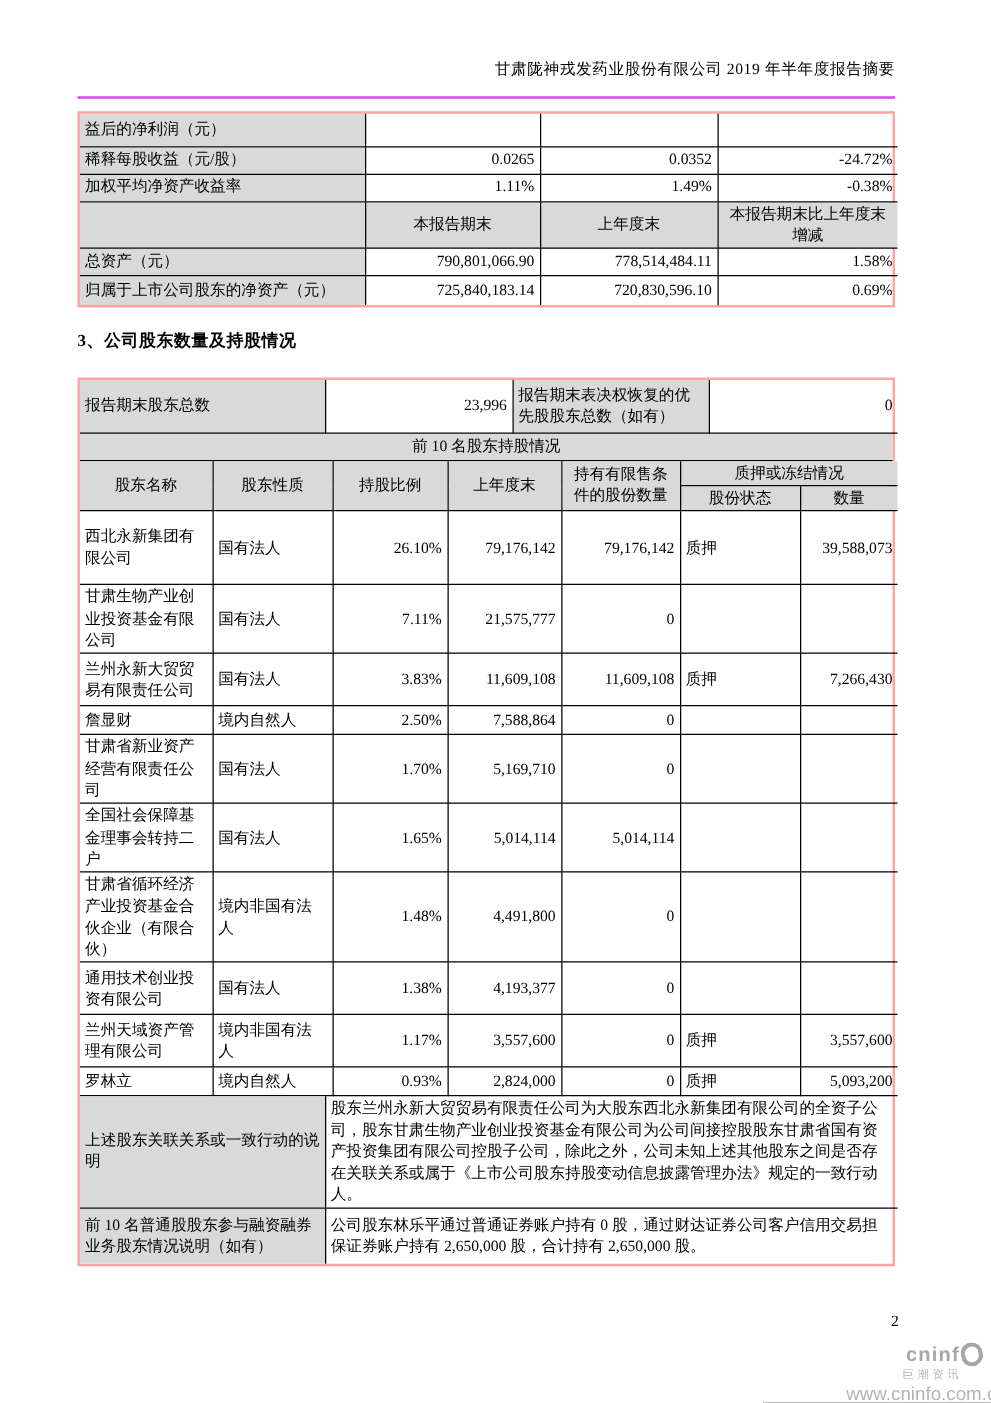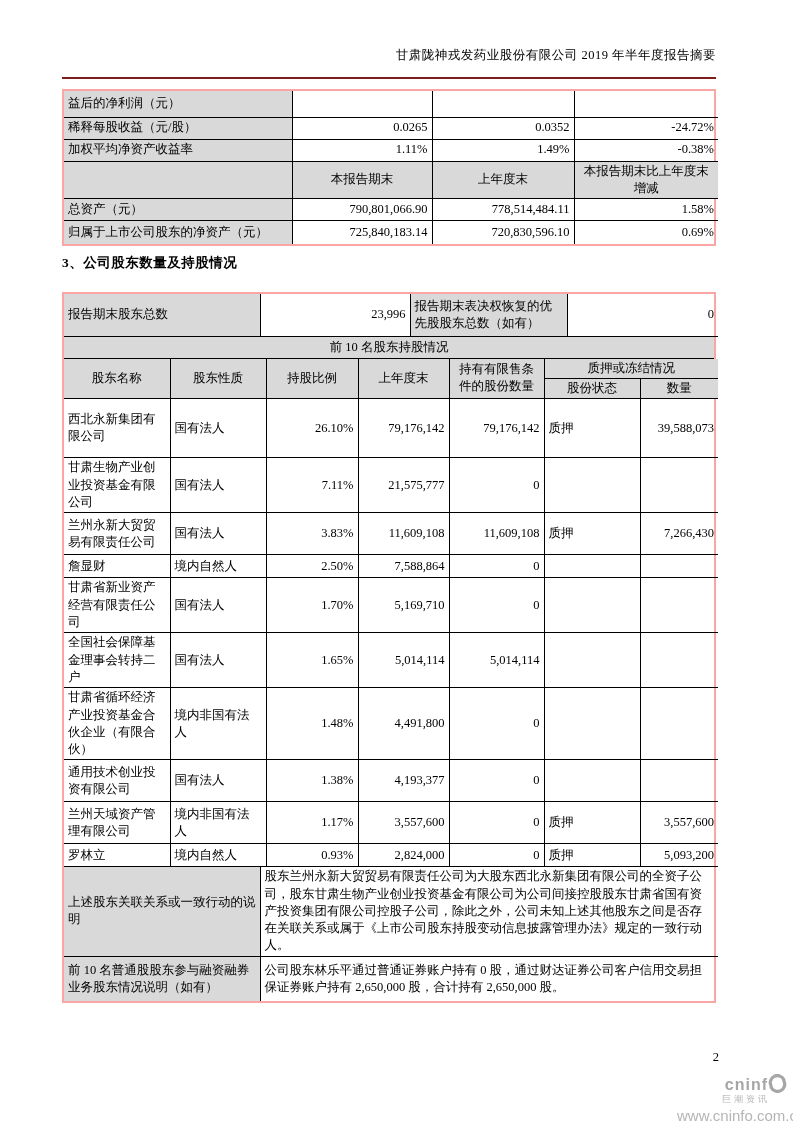--- a/index.html
+++ b/index.html
@@ -4,25 +4,25 @@
 <style>
   html,body { margin:0; padding:0; background:#888; }
   .page {
     position:relative; width:793px; height:1122px; margin:0 auto;
     background:#ffffff; overflow:hidden;
     font-family:"Liberation Serif","DejaVu Serif",serif; color:#000;
   }
   .content { position:absolute; left:62px; top:0; width:654px; }
   .doc-header {
     padding-top:47px; padding-bottom:13px;
-    border-bottom:2px solid #7f1d1d;
+    border-bottom:2px solid #d946ef;
     text-align:right; font-size:12.5px; letter-spacing:0.5px;
   }
   .section-heading {
-    margin-top:8px; margin-bottom:20px;
+    margin-top:18px; margin-bottom:20px;
     font-size:13.5px; font-weight:bold; letter-spacing:0.5px;
   }
   .twrap { border:2px solid #fca5a5; }
   .t1wrap { margin-top:10px; }
   .tbl { border-collapse:collapse; table-layout:fixed; width:100%; }
   .tbl td {
     border:1px solid #000; border-top:none;
     font-size:12.5px; line-height:1.38;
     padding:1px 4px; vertical-align:middle;
     overflow:hidden; word-break:break-all;

